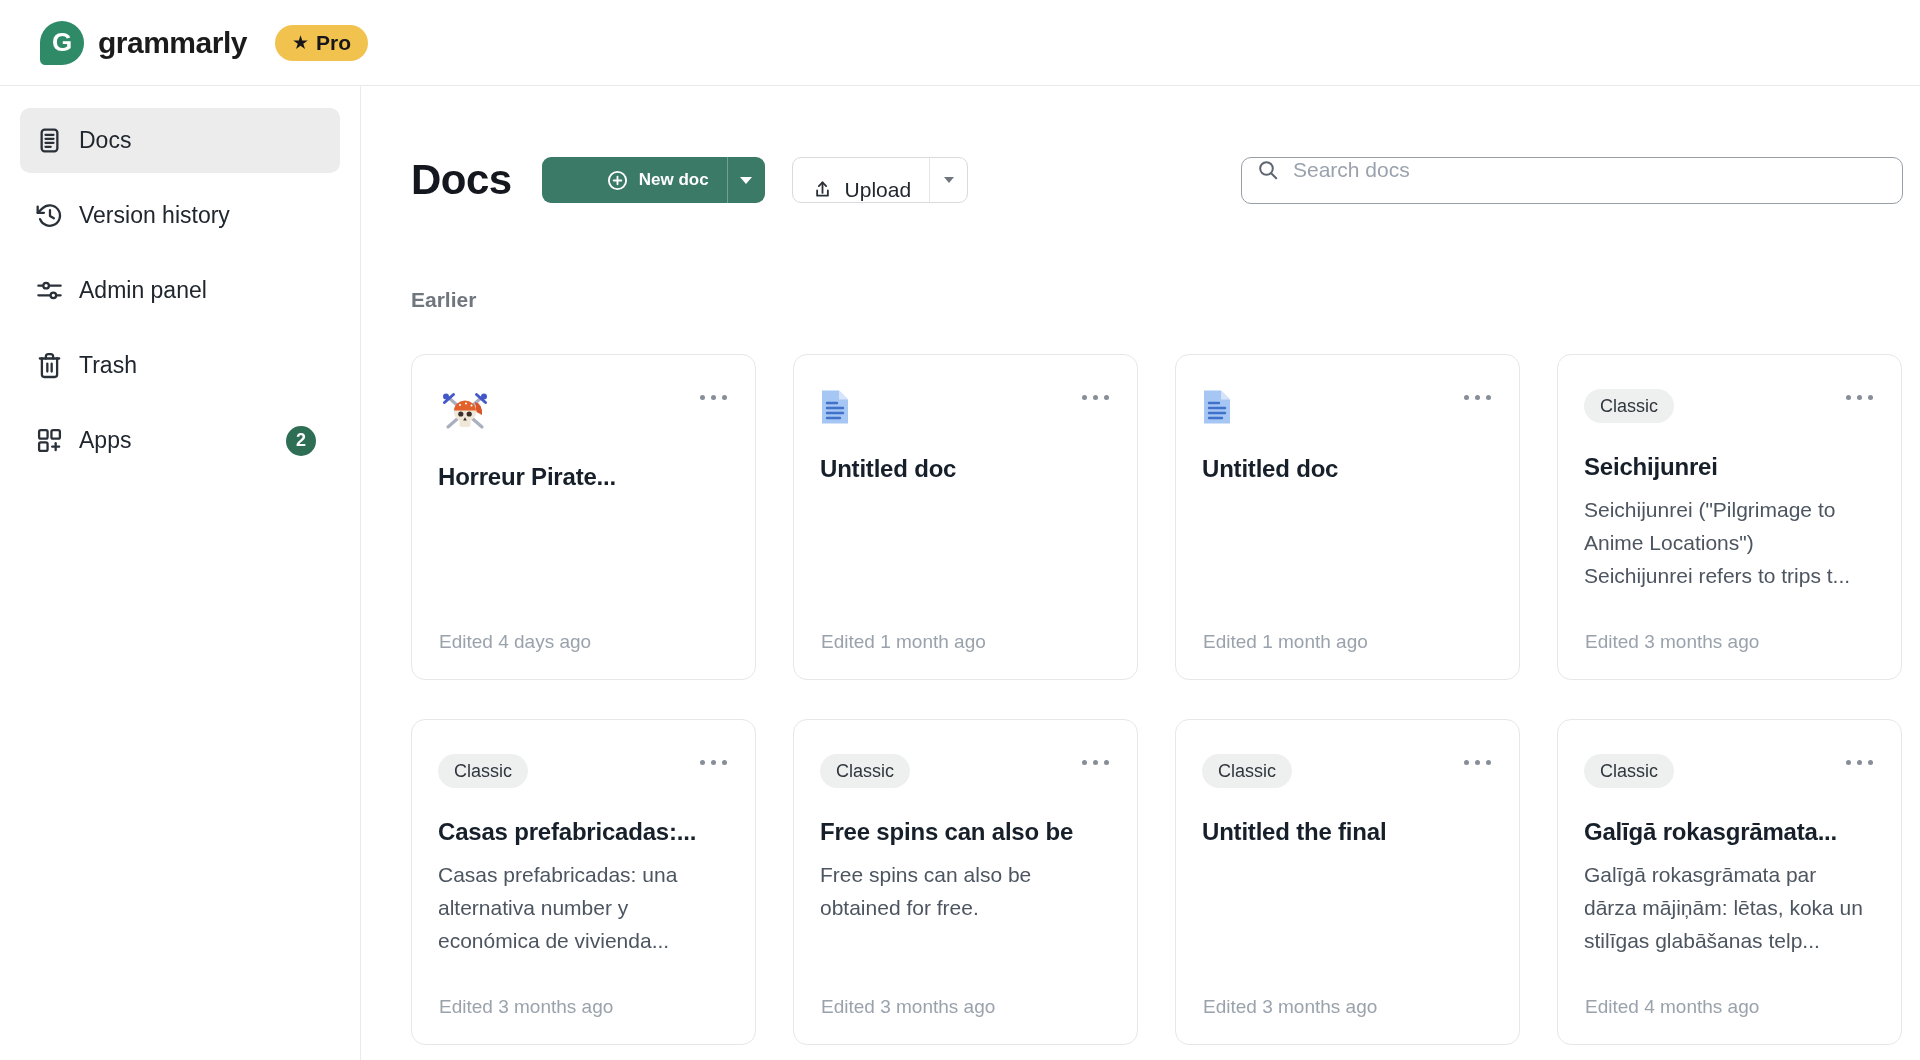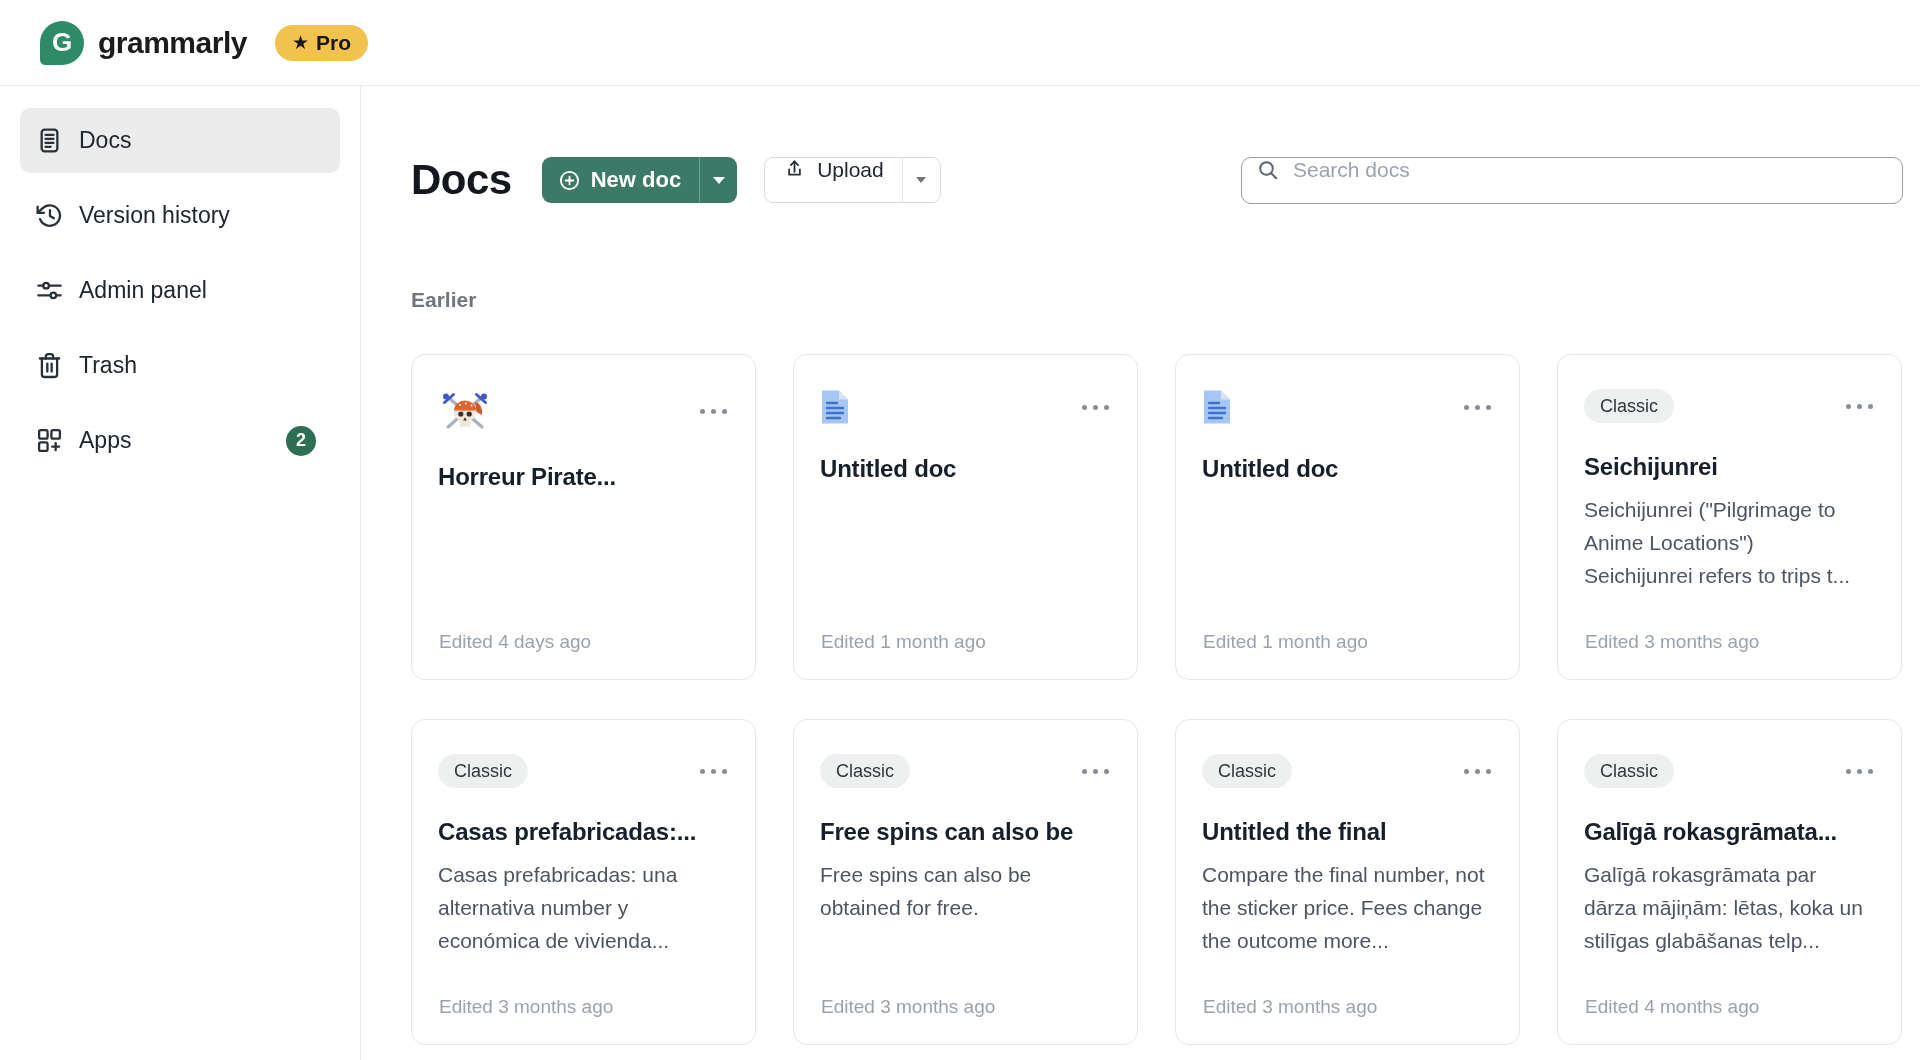--- a/index.html
+++ b/index.html
@@ -33,44 +33,44 @@
   .side-badge { margin-left:auto; min-width:30px; height:30px; border-radius:50%;
     background:#2D6E54; color:#fff; font-size:18px; font-weight:700;
     display:flex; align-items:center; justify-content:center; }
 
   
   .toolbar { display:flex; align-items:center; }
   .page-title { font-size:42px; font-weight:700; letter-spacing:-0.5px; color:#14181e; }
   .btn-green { margin-left:30px; display:flex; align-items:stretch; background:#3C7A68;
     color:#fff; border-radius:9px; height:46px; overflow:hidden; cursor:pointer; }
   .btn-green .seg-main { display:flex; align-items:center; gap:10px; padding:0 18px 0 16px;
-    font-size:22px; font-weight:700; }
+    font-size:17px; font-weight:700;margin-left:48px; }
   .btn-green .seg-caret { width:38px; display:flex; align-items:center; justify-content:center;
     border-left:1px solid rgba(255,255,255,.28); }
   .caret { width:0; height:0; border-left:6px solid transparent; border-right:6px solid transparent;
     border-top:7px solid currentColor; }
   .btn-outline { margin-left:27px; display:flex; align-items:stretch; height:46px;
     border:1.5px solid #d8dbde; border-radius:9px; background:#fff; cursor:pointer; }
-  .btn-outline .seg-main { display:flex; align-items:flex-start; gap:11px; padding:0 18px;
+  .btn-outline .seg-main { display:flex; align-items:flex-end; gap:11px; padding:0 18px;
     font-size:21px; font-weight:500; color:#22272e; }
   .btn-outline .seg-caret { width:38px; display:flex; align-items:center; justify-content:center;
     border-left:1px solid #e3e5e8; color:#6f767e; }
   .search-box { margin-left:auto; width:662px; height:47px; border:1.5px solid #979ea6;
     border-radius:10px; display:flex; align-items:flex-start; padding:0 14px; gap:13px; background:#fff; }
   .search-box input { border:none; outline:none; flex:1; font-size:21px;
     font-family:"Liberation Sans", sans-serif; color:#20262e; background:transparent; }
   .search-box input::placeholder { color:#9aa2ad; }
 
   
   .section-heading { margin-top:84px; font-size:21px; font-weight:700; color:#70767e; }
   .grid { margin-top:42px; display:grid; grid-template-columns:repeat(4, 345px);
     grid-auto-rows:326px; column-gap:37px; row-gap:39px; }
   .card { position:relative; border:1px solid #e5e7e9; border-radius:14px; background:#fff;
     padding:34px 28px 26px 26px; cursor:pointer; }
-  .card-head { display:flex; align-items:center; }
+  .card-head { display:flex; align-items:flex-start; }
   .dots { margin-left:auto; display:flex; gap:6px; padding:6px 0; }
   .dots i { width:5px; height:5px; border-radius:50%; background:#878e98; display:block; }
   .chip { height:34px; display:inline-flex; align-items:center; padding:0 16px;
     background:#eef0f0; border-radius:999px; font-size:18px; font-weight:500; color:#30363d; }
   .card-title { margin-top:30px; font-size:24px; font-weight:700; letter-spacing:-0.2px;
     color:#17202a; white-space:nowrap; overflow:hidden; }
   .card-snippet { margin-top:12px; font-size:21px; line-height:33px; color:#4c5560;
     white-space:pre-line; }
   .card-footer { position:absolute; left:27px; bottom:26px; font-size:19px; color:#9aa2ac; }
 
@@ -311,21 +311,20 @@
       <div class="card">
         <div class="card-head">
           <span class="chip">Classic</span>
           <div class="dots">
               <i></i>
               <i></i>
               <i></i>
             </div>
         </div>
         <div class="card-title">Untitled the final</div>
-        <div class="card-snippet">Compare the final number, not the sticker price. Fees change the outcome more...</div>
         <div class="card-footer">Edited 3 months ago</div>
       </div>
 
       <div class="card">
         <div class="card-head">
           <span class="chip">Classic</span>
           <div class="dots">
               <i></i>
               <i></i>
               <i></i>

